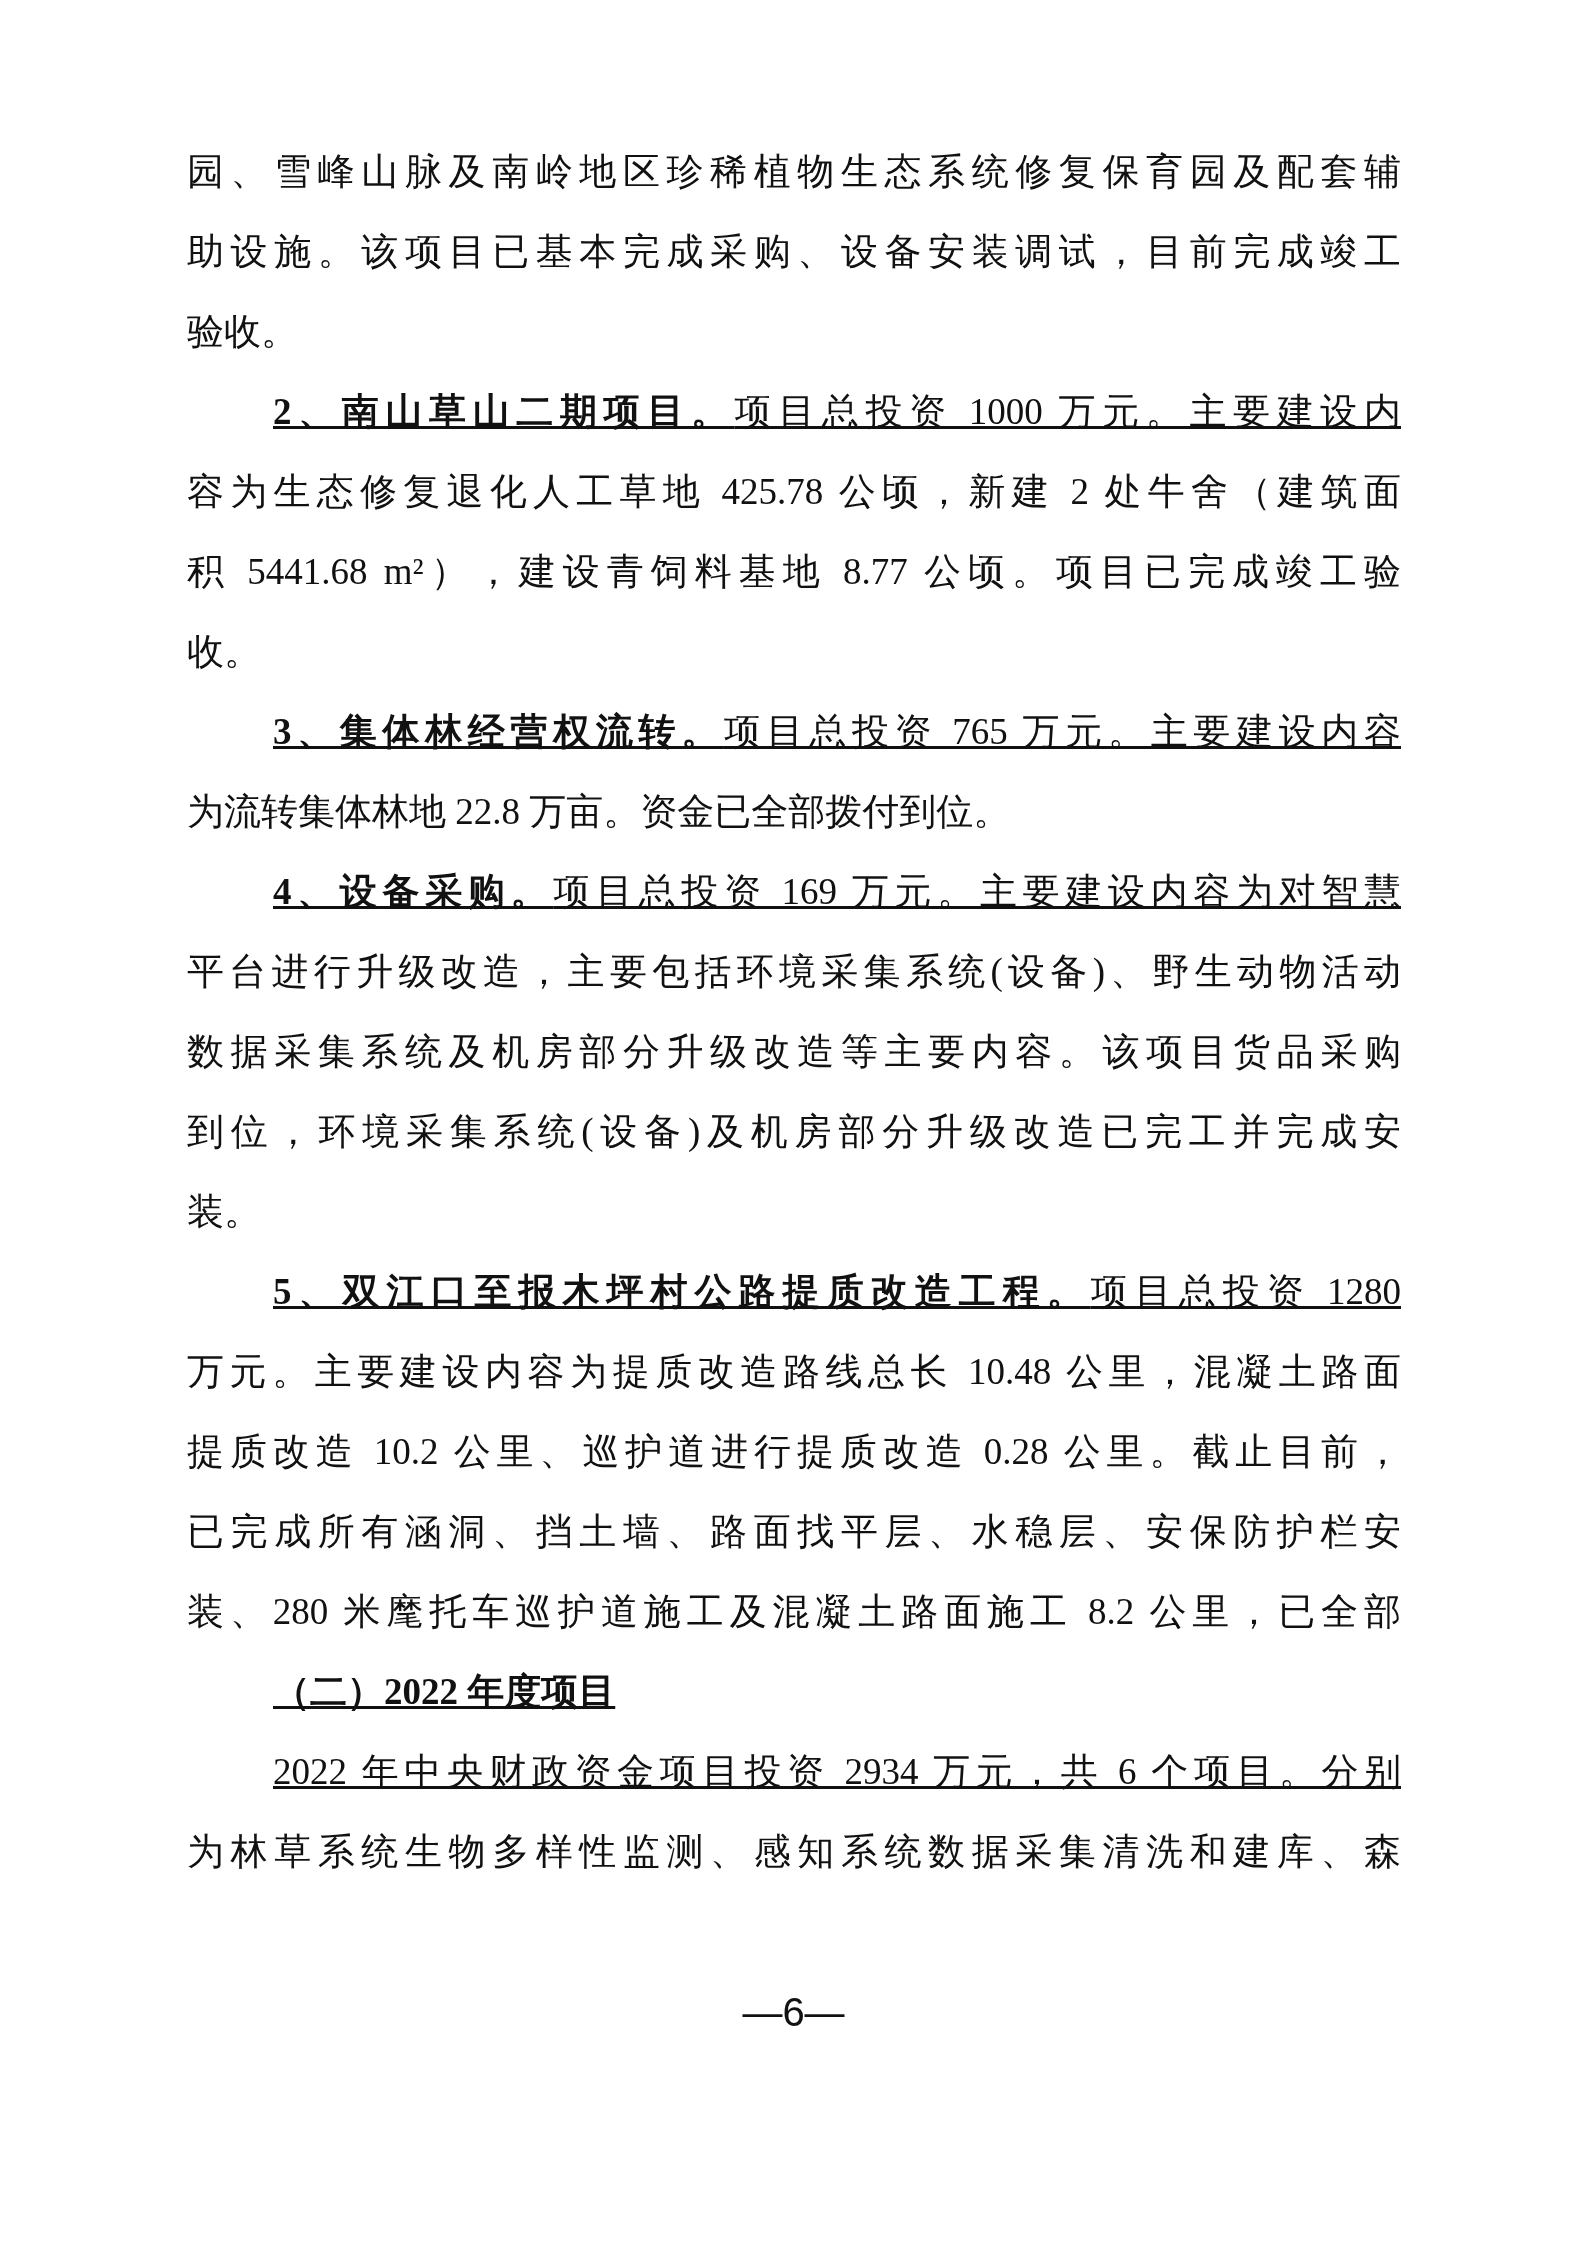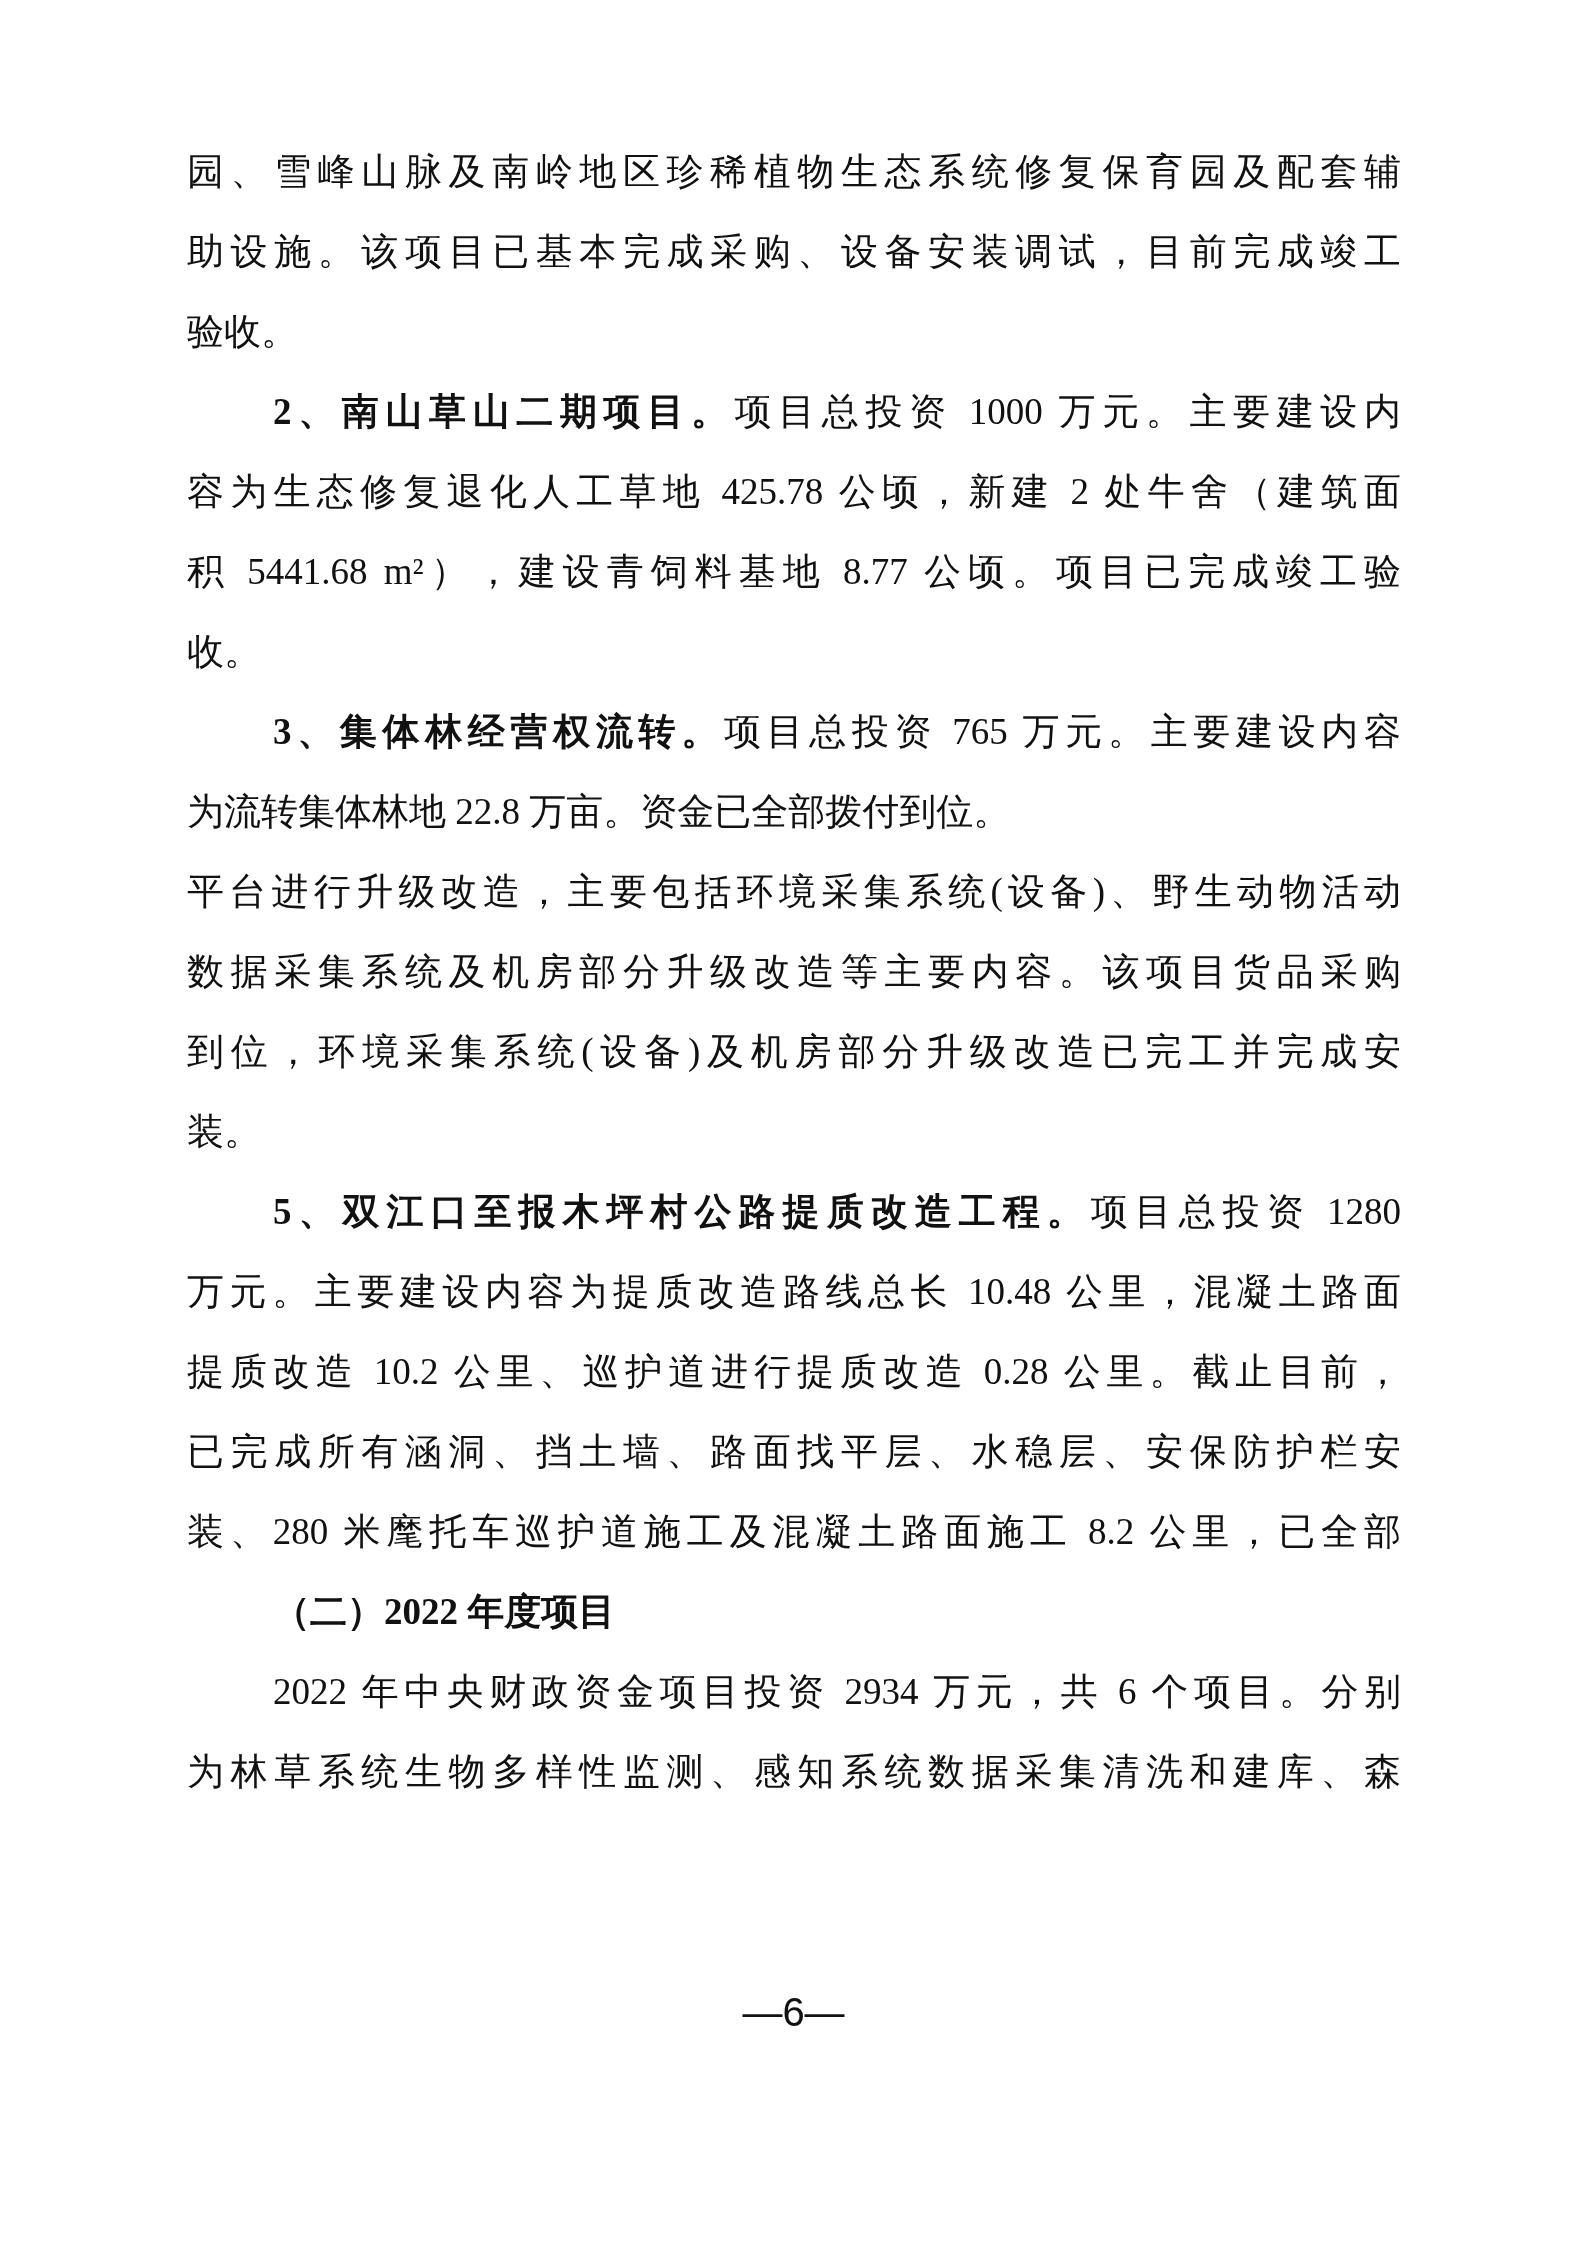--- a/index.html
+++ b/index.html
@@ -29,20 +29,21 @@
     text-align: justify;
     text-align-last: justify;
     letter-spacing: 0px;
   }
   .line.no-justify {
     text-align: left;
     text-align-last: left;
   }
   .line.indent {
     text-indent: 86px;
+    text-decoration: underline;
   }
   .seg { white-space: pre-wrap; }
   .seg-bold { font-weight: bold; text-align: right; }
   .footer {
     position: absolute;
     left: 0;
     top: 1972px;
     width: 100%;
     height: 80px;
     line-height: 80px;
@@ -59,20 +60,21 @@
   <div class="content" id="doc-body">
       <div class="line"><span class="seg">园、雪峰山脉及南岭地区珍稀植物生态系统修复保育园及配套辅</span></div>
       <div class="line"><span class="seg">助设施。该项目已基本完成采购、设备安装调试，目前完成竣工</span></div>
       <div class="line no-justify"><span class="seg">验收。</span></div>
       <div class="line indent"><span class="seg seg-bold">2、南山草山二期项目。</span><span class="seg">项目总投资 1000 万元。主要建设内</span></div>
       <div class="line"><span class="seg">容为生态修复退化人工草地 425.78 公顷，新建 2 处牛舍（建筑面</span></div>
       <div class="line"><span class="seg">积 5441.68 m²），建设青饲料基地 8.77 公顷。项目已完成竣工验</span></div>
       <div class="line no-justify"><span class="seg">收。</span></div>
       <div class="line indent"><span class="seg seg-bold">3、集体林经营权流转。</span><span class="seg">项目总投资 765 万元。主要建设内容</span></div>
       <div class="line no-justify"><span class="seg">为流转集体林地 22.8 万亩。资金已全部拨付到位。</span></div>
+      <div class="line indent"><span class="seg seg-bold">4、设备采购。</span><span class="seg">项目总投资 169 万元。主要建设内容为对智慧</span></div>
       <div class="line"><span class="seg">平台进行升级改造，主要包括环境采集系统(设备)、野生动物活动</span></div>
       <div class="line"><span class="seg">数据采集系统及机房部分升级改造等主要内容。该项目货品采购</span></div>
       <div class="line"><span class="seg">到位，环境采集系统(设备)及机房部分升级改造已完工并完成安</span></div>
       <div class="line no-justify"><span class="seg">装。</span></div>
       <div class="line indent"><span class="seg seg-bold">5、双江口至报木坪村公路提质改造工程。</span><span class="seg">项目总投资 1280</span></div>
       <div class="line"><span class="seg">万元。主要建设内容为提质改造路线总长 10.48 公里，混凝土路面</span></div>
       <div class="line"><span class="seg">提质改造 10.2 公里、巡护道进行提质改造 0.28 公里。截止目前，</span></div>
       <div class="line"><span class="seg">已完成所有涵洞、挡土墙、路面找平层、水稳层、安保防护栏安</span></div>
       <div class="line"><span class="seg">装、280 米麾托车巡护道施工及混凝土路面施工 8.2 公里，已全部</span></div>
       <div class="line no-justify indent"><span class="seg seg-bold">（二）2022 年度项目</span></div>

